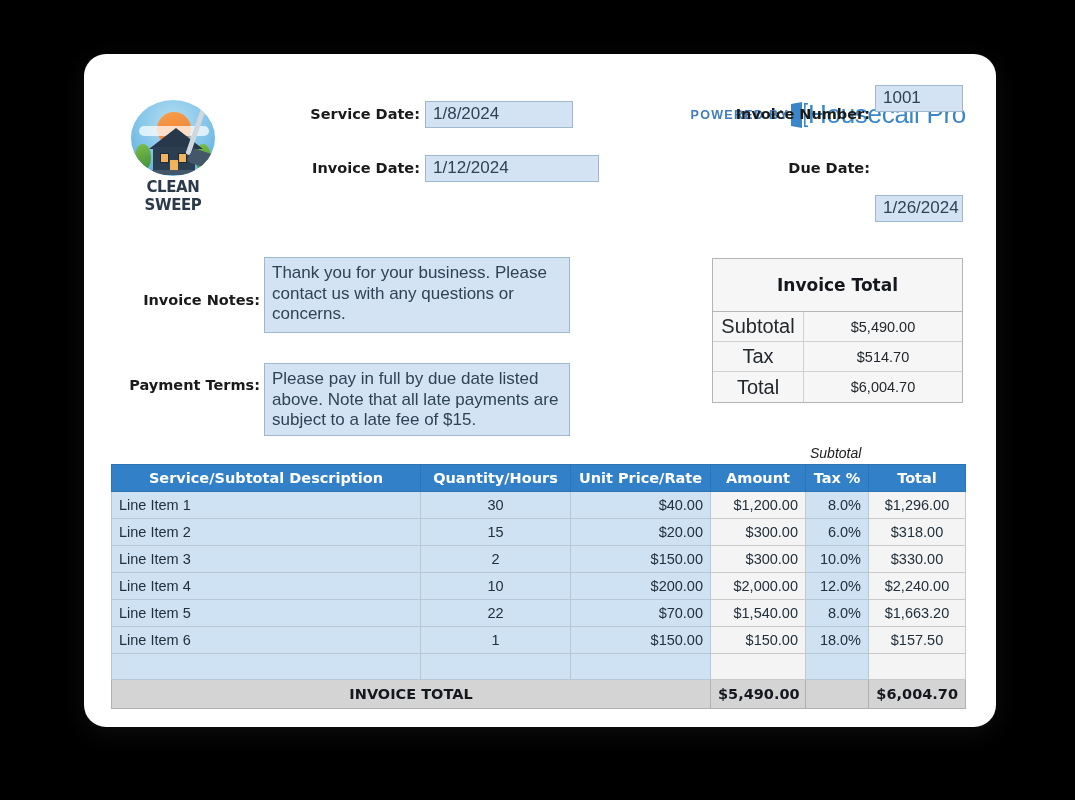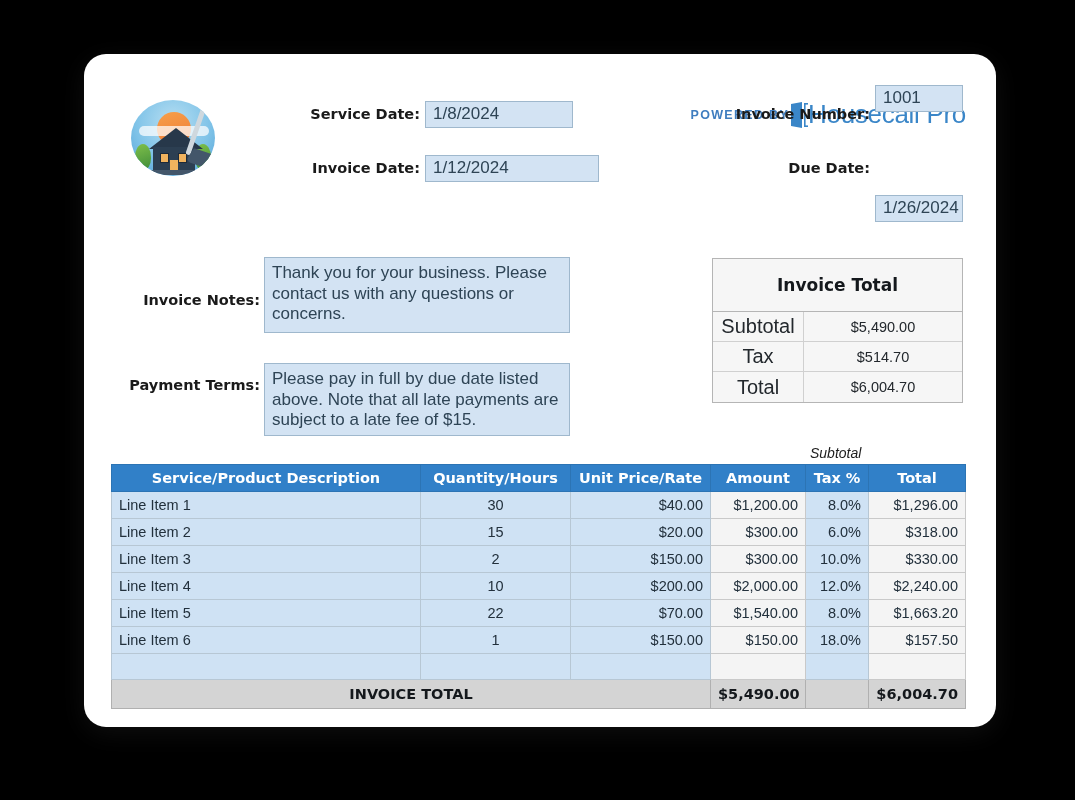--- a/index.html
+++ b/index.html
@@ -253,21 +253,21 @@
     font-size: 14.5px;
     color: #22303c;
     border: 1px solid #b7c7d4;
     padding: 0 7px;
   }
   td.c-desc  { background: #cfe2f4; text-align: left; }
   td.c-qty   { background: #cfe2f4; text-align: center; }
   td.c-rate  { background: #cfe2f4; text-align: right; }
   td.c-amt   { background: #f4f4f4; text-align: right; border-color: #c9c9c9; }
   td.c-tax   { background: #cfe2f4; text-align: right; }
-  td.c-total { background: #f4f4f4; text-align: right; border-color: #c9c9c9; }
+  td.c-total { background: #f4f4f4; text-align: center; border-color: #c9c9c9; }
 
   tr.blank td { height: 26px; }
 
   tr.grand td {
     background: #d4d4d4;
     border: 1px solid #b0b0b0;
     font-family: "DejaVu Sans", sans-serif;
     font-weight: bold;
     font-size: 14.5px;
     color: #14181c;
@@ -291,20 +291,21 @@
         <div class="logo-roof"></div>
         <div class="logo-house">
           <div class="logo-win l"></div>
           <div class="logo-win r"></div>
           <div class="logo-door"></div>
         </div>
         <div class="logo-broom-stick"></div>
         <div class="logo-broom-head"></div>
         <div class="logo-ground"></div>
       </div>
+      <div class="logo-text">CLEAN SWEEP</div>
     </div>
 
     <div class="powered">
       <span class="powered-label">POWERED BY</span>
       <svg class="hcp-icon" width="19" height="26" viewBox="0 0 19 26">
         <path d="M2 2 L13 0 L13 26 L2 24 Z" fill="#3a86c8"></path>
         <rect x="15" y="1" width="1.6" height="24" fill="#3a86c8"></rect>
         <rect x="15" y="1" width="4" height="1.6" fill="#3a86c8"></rect>
         <rect x="15" y="23.4" width="4" height="1.6" fill="#3a86c8"></rect>
       </svg>
@@ -352,21 +353,21 @@
       <colgroup>
         <col style="width:309px">
         <col style="width:150px">
         <col style="width:140px">
         <col style="width:95px">
         <col style="width:63px">
         <col style="width:97px">
       </colgroup>
       <thead>
         <tr>
-          <th class="desc">Service/Product Description</th>
+          <th class="desc">Service/Subtotal Description</th>
           <th>Quantity/Hours</th>
           <th>Unit Price/Rate</th>
           <th>Amount</th>
           <th>Tax %</th>
           <th>Total</th>
         </tr>
       </thead>
       <tbody>
         <tr>
           <td class="c-desc">Line Item 1</td>

